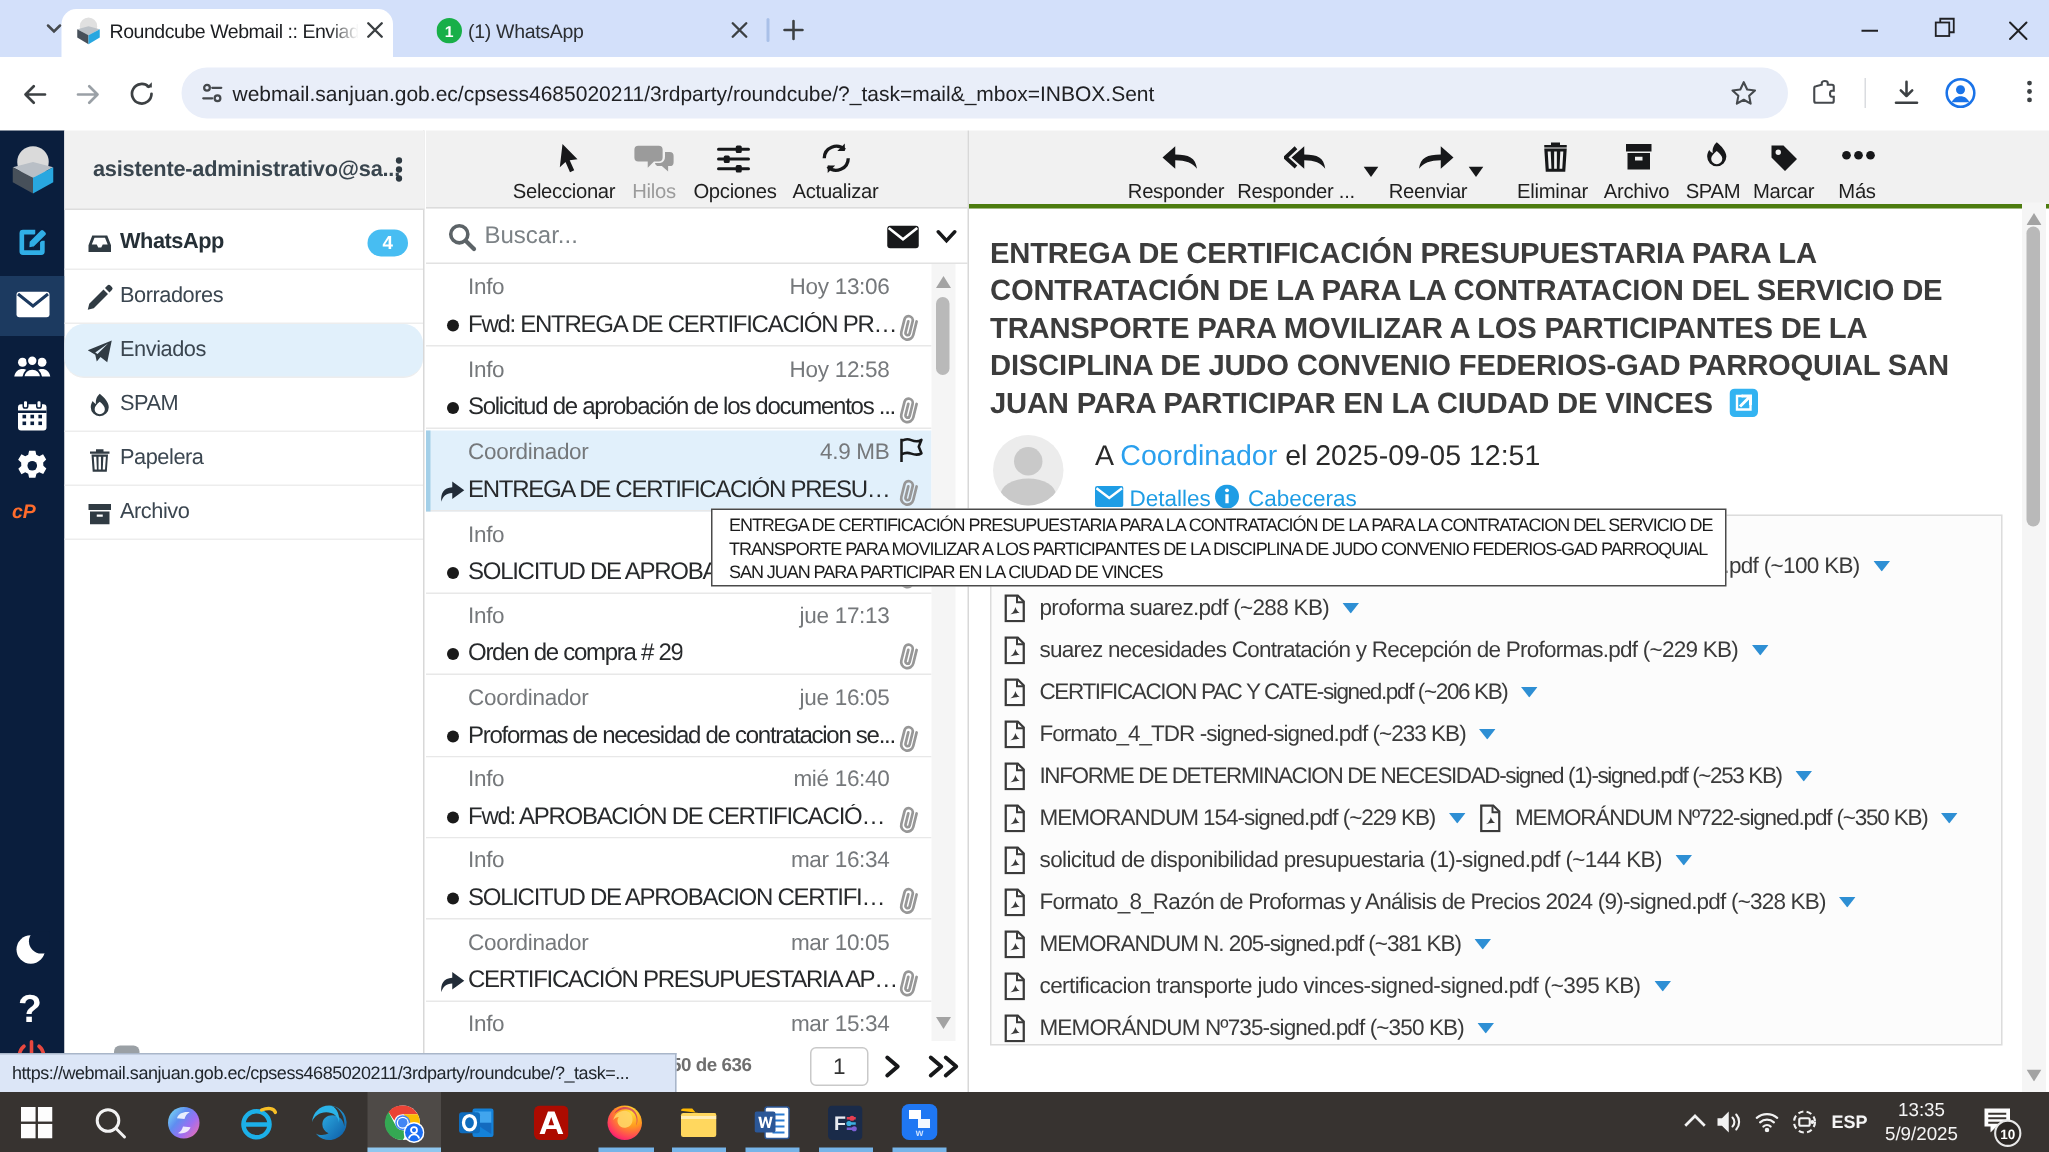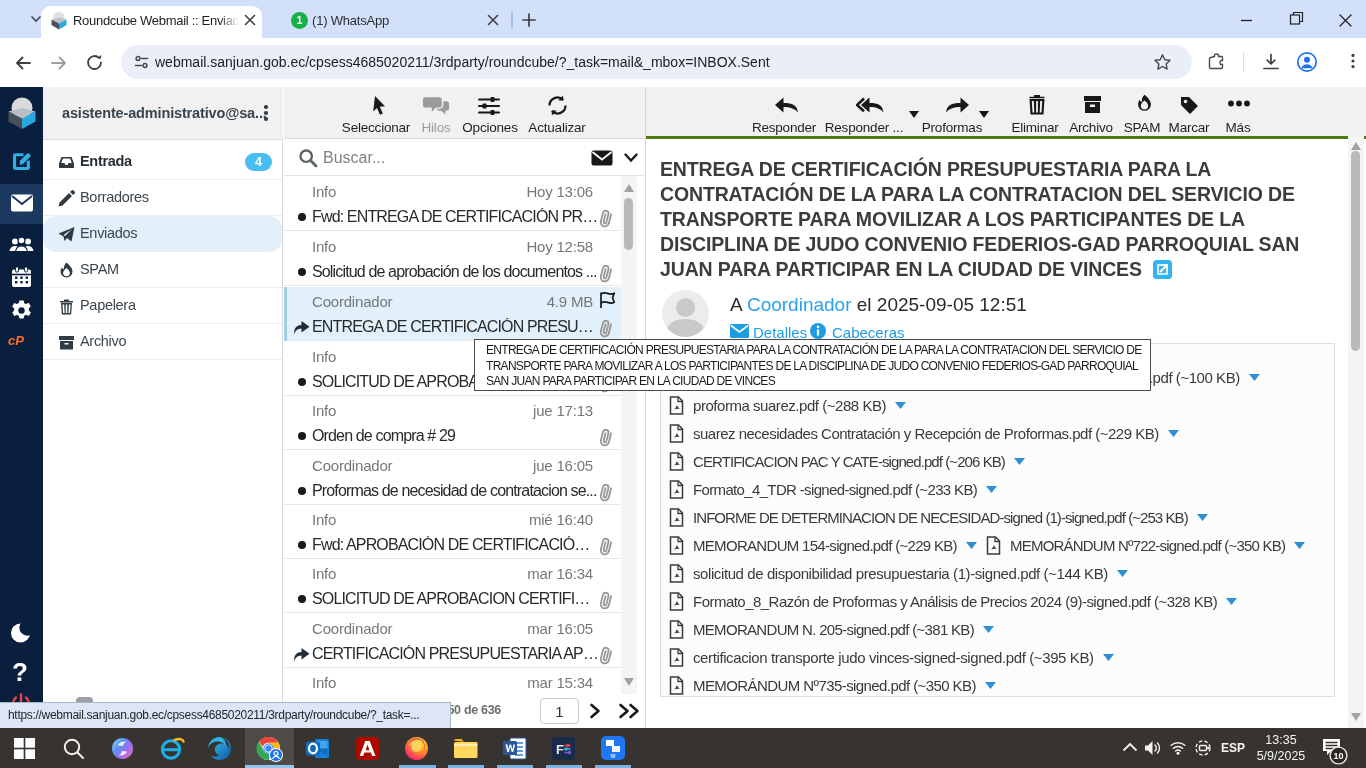--- a/index.html
+++ b/index.html
@@ -232,21 +232,21 @@
           <circle cx="9" cy="3" r="2.1"></circle>
           <circle cx="9" cy="9" r="2.1"></circle>
           <circle cx="9" cy="15" r="2.1"></circle>
         </g>
       </svg>
   </div>
   <div class="frow" style="top:57px;">
     <svg class="fi" viewBox="0 0 19 19">
         <path fill="#303b43" d="M2 10.5 4.5 4h10l2.5 6.5V15H2zm2.2-.5h3.3l1 2h2l1-2h3.3L13 5.5H6z"></path>
       </svg>
-    <span class="ft" style="font-weight:bold;color:#252f36;">Entrada</span>
+    <span class="ft" style="font-weight:bold;color:#252f36;">WhatsApp</span>
       <span class="badge">4</span>
   </div>
   <div class="frow" style="top:93px;">
     <svg class="fi" viewBox="0 0 19 19">
         <path fill="#303b43" d="M2.5 13.5 12 4l3 3-9.5 9.5-4 1zM13 3l1.6-1.6a1.4 1.4 0 0 1 2 0l1 1a1.4 1.4 0 0 1 0 2L16 6z"></path>
       </svg>
     <span class="ft">Borradores</span>
   </div>
   <div class="frow sel-row" style="top:129px;border-radius:13px;">
     <svg class="fi" viewBox="0 0 19 19">
@@ -399,21 +399,21 @@
       <span class="sn">Info</span>
         <span class="dt">mar 16:34</span>
       <span class="dot"></span>
         <span class="sj">SOLICITUD DE APROBACION CERTIFICACIO...</span>
       <svg class="clip" width="18" height="20" viewBox="0 0 18 20" style="transform:rotate(14deg)">
           <path d="M12.8 4.2v9.3a4.1 4.1 0 0 1-8.2 0V4.8a2.8 2.8 0 0 1 5.6 0v8.4a1.4 1.4 0 0 1-2.8 0V5.5" fill="none" stroke="#979797" stroke-width="1.8" stroke-linecap="round"></path>
         </svg>
     </div>
     <div class="mrow" style="top:438px;">
       <span class="sn">Coordinador</span>
-        <span class="dt">mar 16:05</span>
+        <span class="dt">mar 10:05</span>
       <svg style="position:absolute;left:8px;top:31px" width="18" height="17" viewBox="0 0 18 17">
           <path d="M2.2 16.5c-.6-5.5 1.6-9.3 7.3-9.6V3l8 5.8-8 5.8v-4c-4.2.3-6.3 2.2-7.3 5.9z" fill="#222c38"></path>
         </svg>
       <span class="sj">CERTIFICACIÓN PRESUPUESTARIA APROB...</span>
       <svg class="clip" width="18" height="20" viewBox="0 0 18 20" style="transform:rotate(14deg)">
           <path d="M12.8 4.2v9.3a4.1 4.1 0 0 1-8.2 0V4.8a2.8 2.8 0 0 1 5.6 0v8.4a1.4 1.4 0 0 1-2.8 0V5.5" fill="none" stroke="#979797" stroke-width="1.8" stroke-linecap="round"></path>
         </svg>
     </div>
     <div class="mrow" style="top:492px;border-bottom:none;">
       <span class="sn">Info</span>
@@ -457,21 +457,21 @@
         <path d="M8 3.5 1 10l7 6.3" fill="none" stroke="#17181a" stroke-width="2.6"></path>
       </svg>
     <div class="mtb" style="left:168px;">Responder ...</div>
     <svg style="position:absolute;left:263px;top:24px" width="10" height="7" viewBox="0 0 10 7">
         <path d="M5 7 0 0h10z" fill="#17181a"></path>
       </svg>
 
     <svg style="position:absolute;left:297px;top:8px" width="28" height="20" viewBox="0 0 28 20">
         <path d="M17.5 8V2.5L26 10l-8.5 7.5v-5.6c-7 0-11.5 1.8-14.5 5.6 1-7.5 5.5-9.5 14.5-9.5z" fill="#17181a"></path>
       </svg>
-    <div class="mtb" style="left:256px;">Proformas</div>
+    <div class="mtb" style="left:256px;">Reenviar</div>
     <svg style="position:absolute;left:333px;top:24px" width="10" height="7" viewBox="0 0 10 7">
         <path d="M5 7 0 0h10z" fill="#17181a"></path>
       </svg>
 
     <svg style="position:absolute;left:382px;top:7px" width="18" height="21" viewBox="0 0 18 21">
         <path fill="#17181a" d="M1.5 5h15l-1 15.5h-13zM3.8 7l.7 11.5h1.8L5.8 7zm4.3 0v11.5h1.8V7zm4.1 0-.5 11.5h1.8L14.2 7zM6 1h6v1.7h4.5v1.6h-15V2.7H6z"></path>
       </svg>
     <div class="mtb" style="left:339px;">Eliminar</div>
 
     <svg style="position:absolute;left:437px;top:8px" width="19" height="19" viewBox="0 0 19 19">

